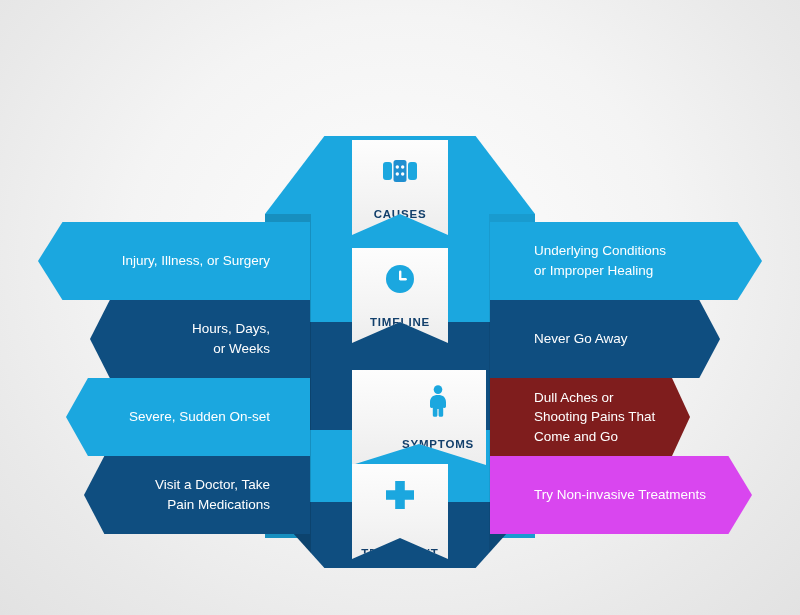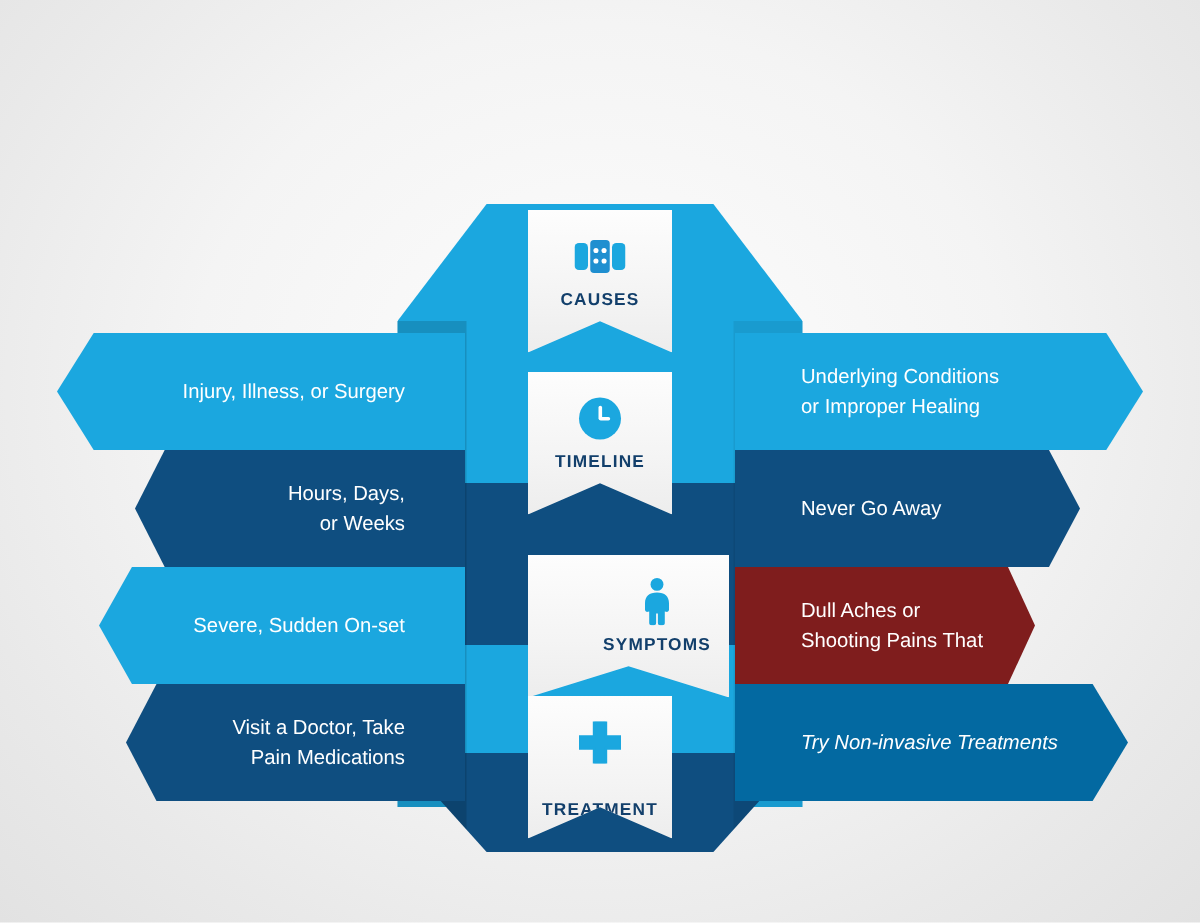--- a/index.html
+++ b/index.html
@@ -58,21 +58,21 @@
   .sh{filter:drop-shadow(2px 3px 3px rgba(0,0,0,.22));}
 
   
   .ribbon{position:absolute;width:96px;
     background:linear-gradient(180deg,#fdfdfd 0%,#f4f4f4 60%,#ededed 100%);
     clip-path:polygon(0 0,100% 0,100% 100%,50% 78%,0 100%);
     box-shadow:0 3px 6px rgba(0,0,0,.25);
     display:flex;flex-direction:column;align-items:center;
   }
   .ribbon .ico{margin-top:14px;height:34px;display:flex;align-items:center;justify-content:center;}
-  .ribbon .lbl{margin-top:6px;font-size:11.5px;font-weight:bold;
+  .ribbon .lbl{margin-top:20px;font-size:11.5px;font-weight:bold;
     letter-spacing:.8px;color:#123f6b;white-space:nowrap;}
 </style>
 </head>
 <body>
 
 <div id="stage">
 
 
   <div class="center-col">
     <div class="cc-band cc-top"></div>
@@ -119,29 +119,30 @@
       </div>
       <div class="arrow left sh" style="left: 66px; top: 378px; width: 244px; height: 78px; background: rgb(27, 167, 223);">
         <div class="txt">
           <div>Severe, Sudden On-set</div>
         </div>
       </div>
       <div class="arrow right sh" style="left: 490px; top: 378px; width: 200px; height: 78px; background: #7f1d1d;">
         <div class="txt">
           <div>Dull Aches or</div>
           <div>Shooting Pains That</div>
+          <div>Come and Go</div>
         </div>
       </div>
       <div class="arrow left sh" style="left: 84px; top: 456px; width: 226px; height: 78px; background: rgb(15, 78, 128);">
         <div class="txt">
           <div>Visit a Doctor, Take</div>
           <div>Pain Medications</div>
         </div>
       </div>
-      <div class="arrow right sh" style="left: 490px; top: 456px; width: 262px; height: 78px; background: #0369a1; font-style: italic;">
+      <div class="arrow right sh" style="left: 490px; top: 456px; width: 262px; height: 78px; background: #d946ef;">
         <div class="txt">
           <div>Try Non-invasive Treatments</div>
         </div>
       </div>
     </div>
 
   <div id="ribbons">
       <div class="ribbon" style="left: 352px; top: 140px; height: 95px;">
         <div class="ico">
           <svg width="34" height="24" viewBox="0 0 34 24">

